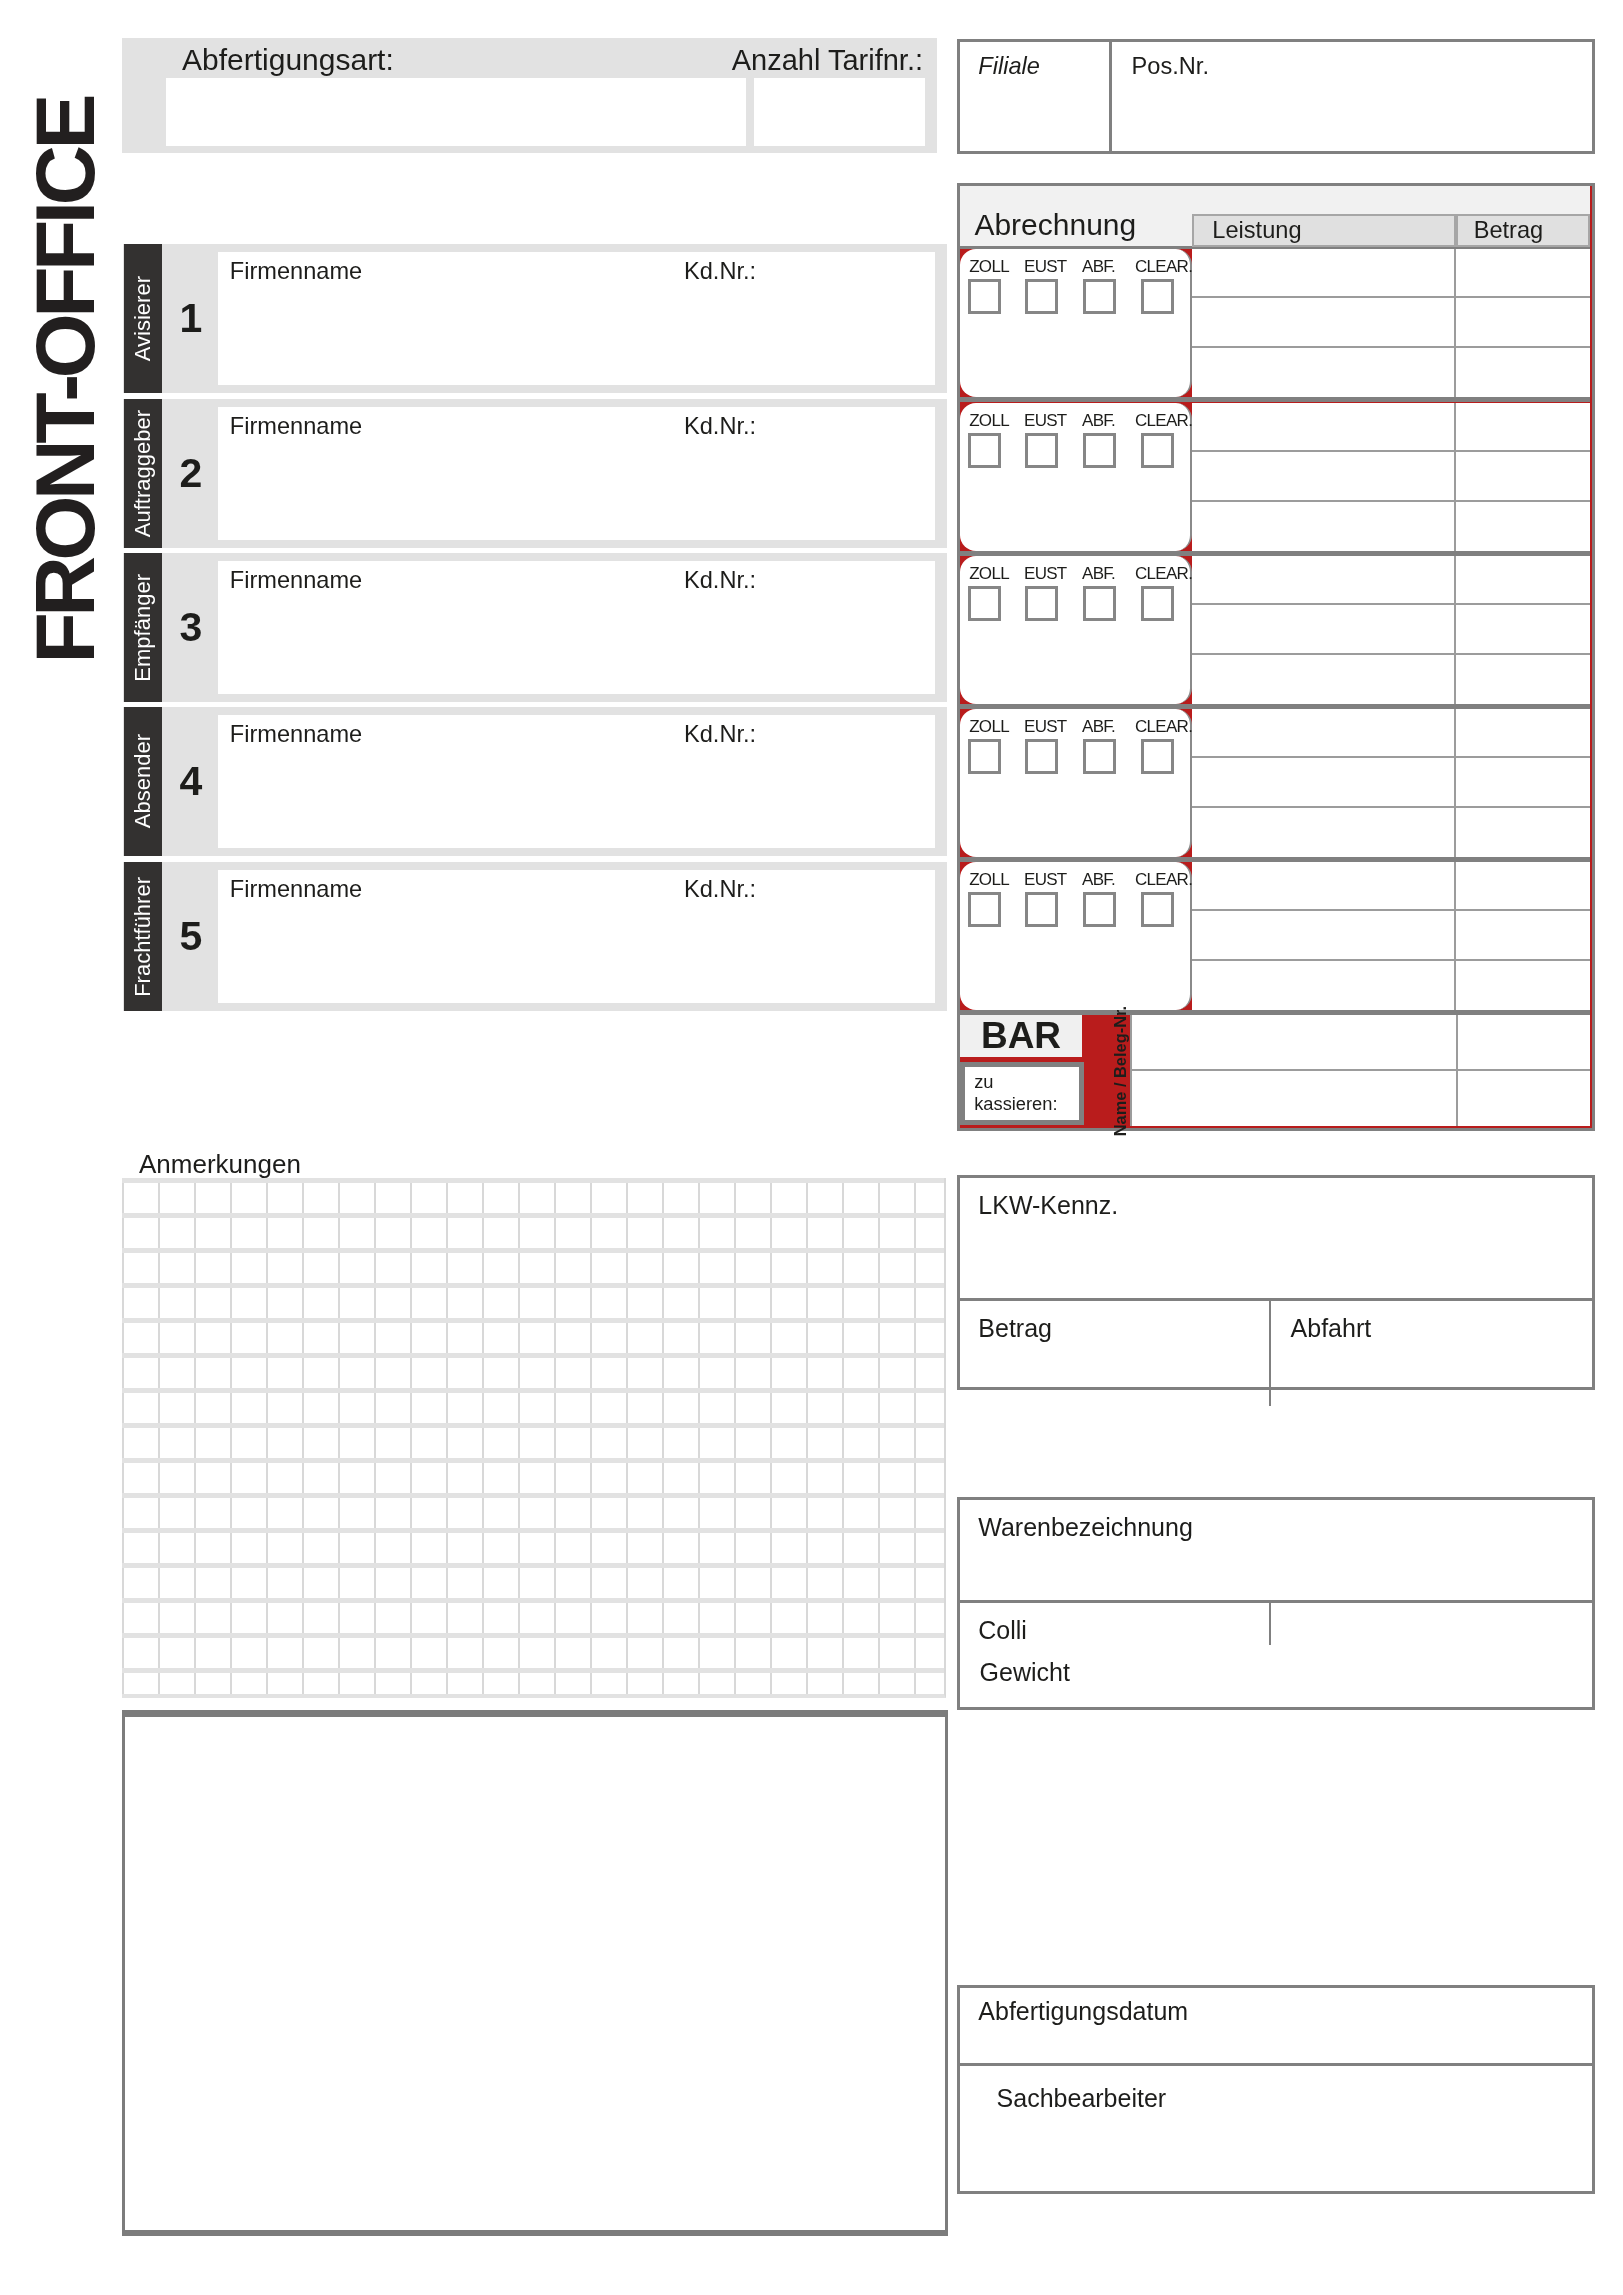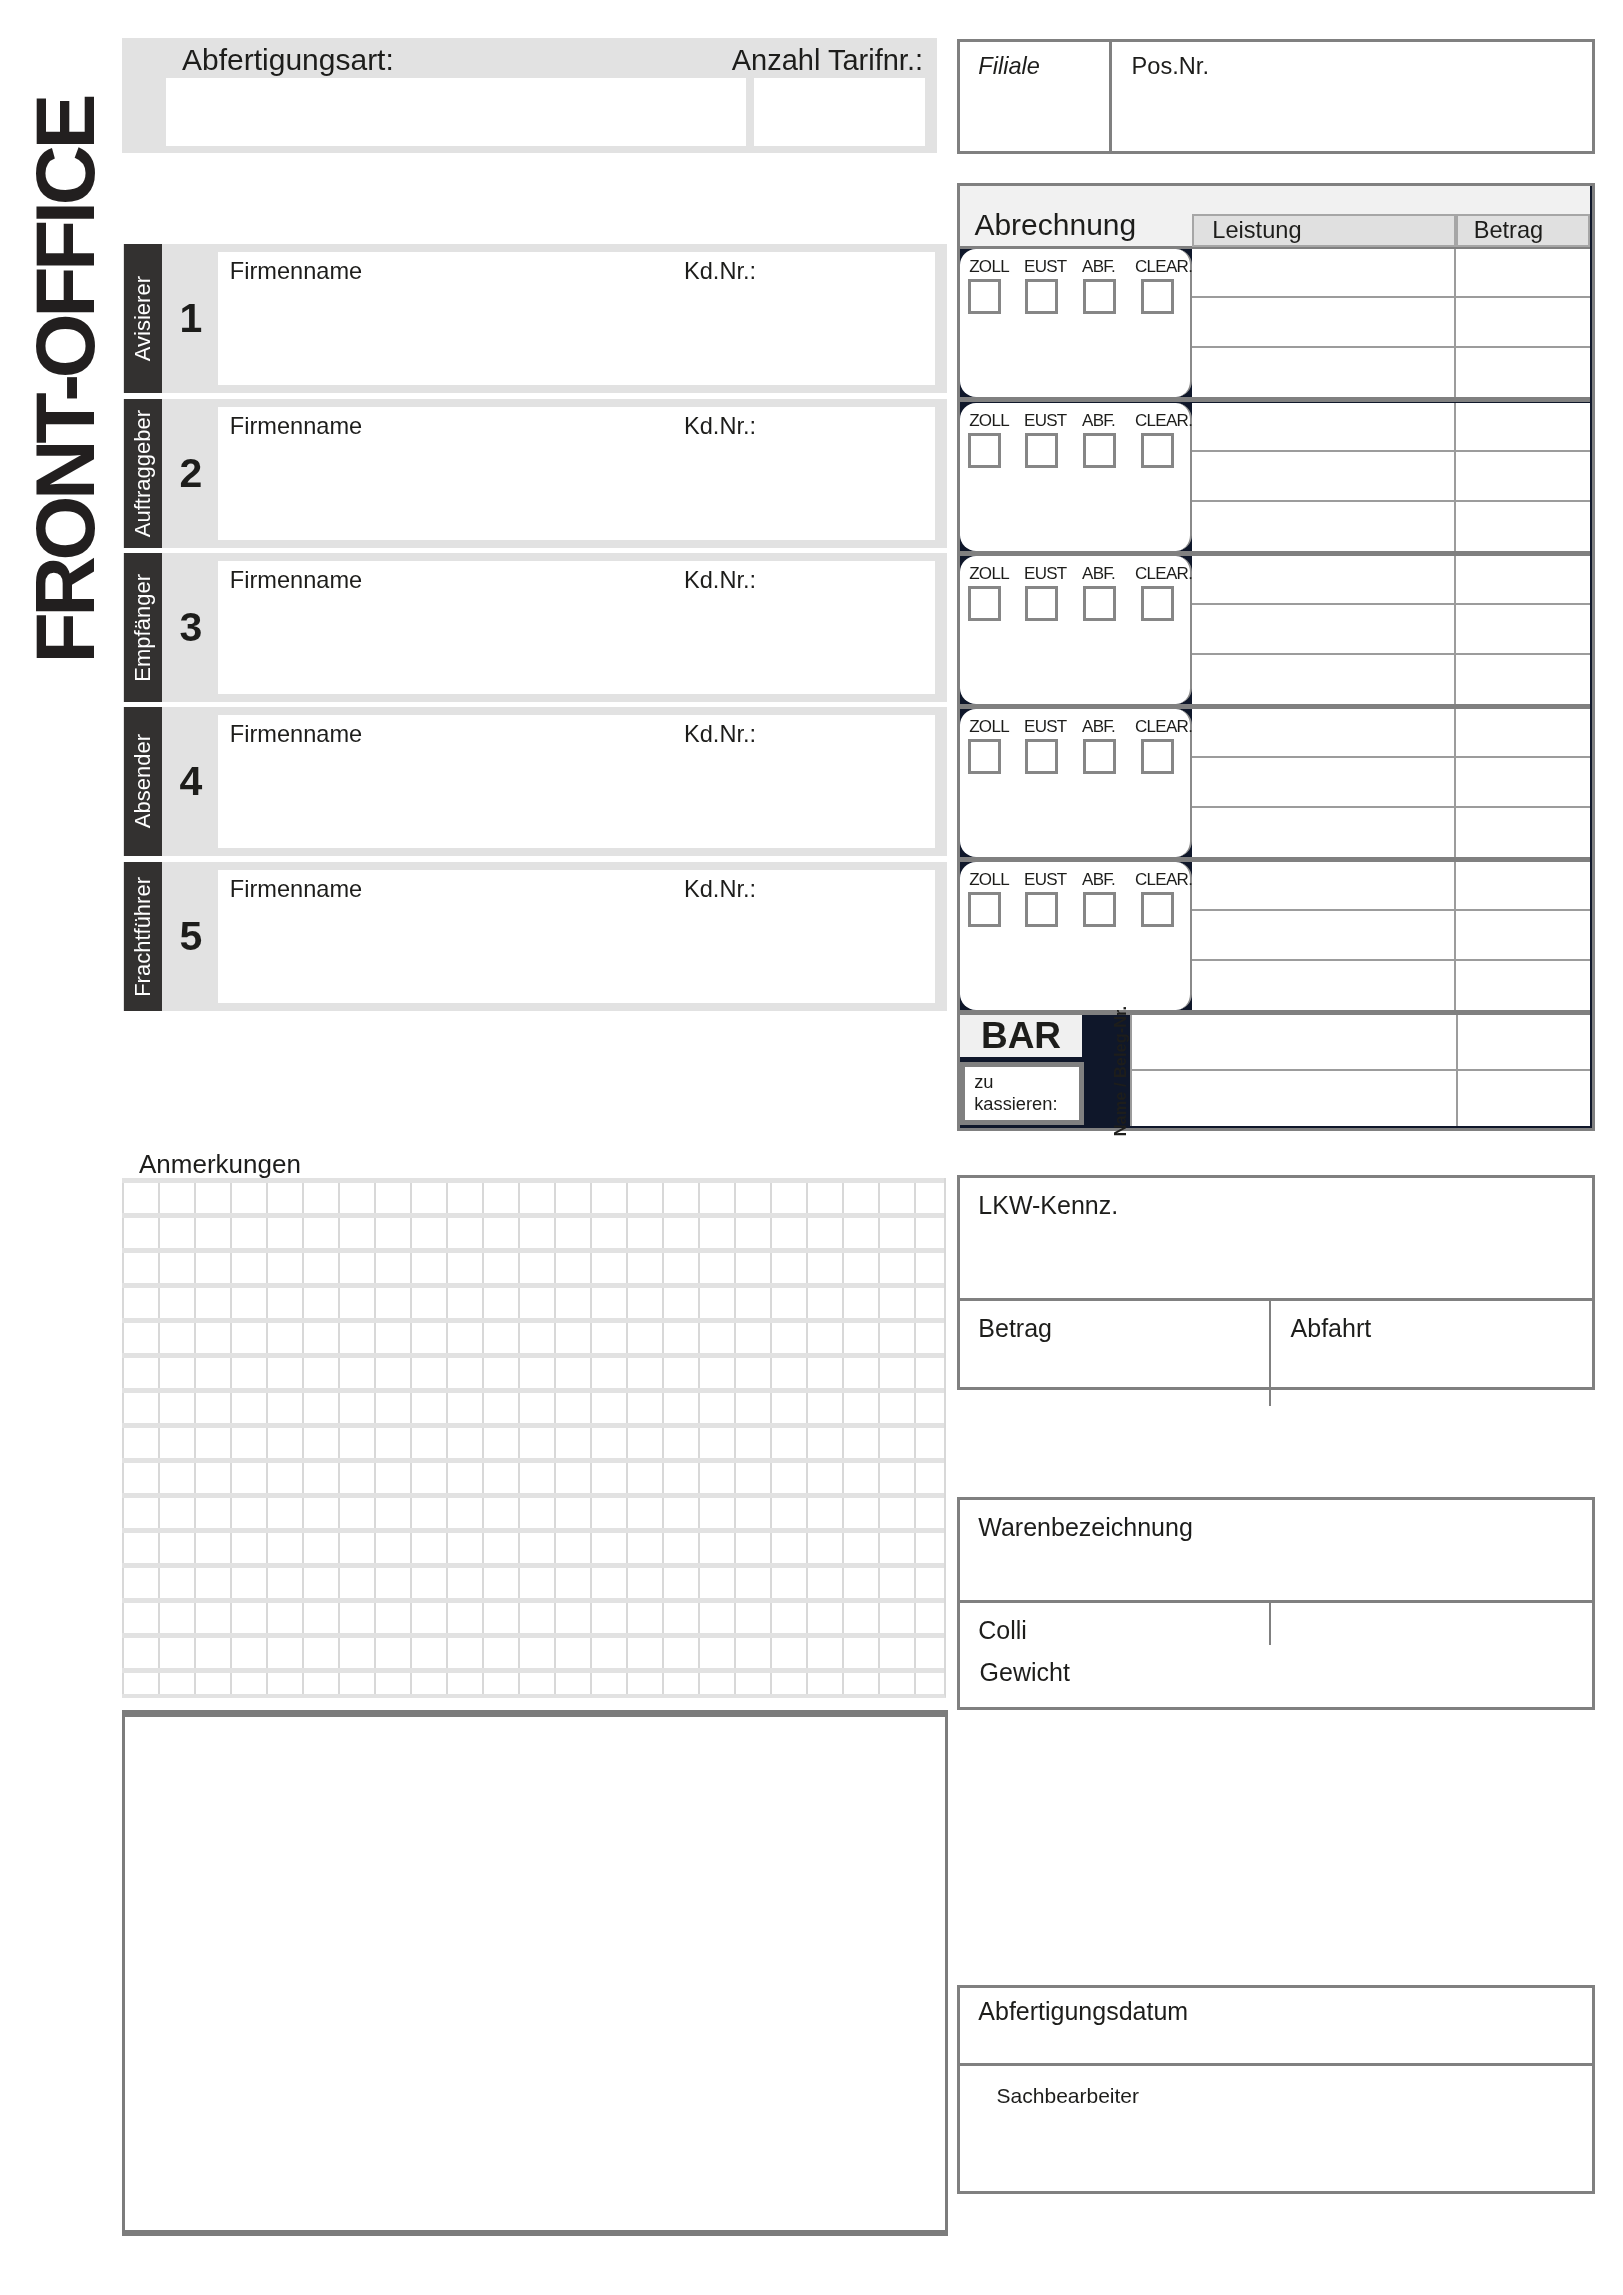--- a/index.html
+++ b/index.html
@@ -22,21 +22,21 @@
   .hdr-band{left:122px;top:38px;width:815px;height:115px;background:#e2e2e2;}
   .hdr-label{left:182px;top:43px;font-size:30px;}
   .hdr-label2{left:648px;top:44px;width:275px;text-align:right;font-size:29px;}
   .hdr-input1{left:166px;top:78px;width:580px;height:68px;background:#ffffff;}
   .hdr-input2{left:754px;top:78px;width:171px;height:68px;background:#ffffff;}
   
   .filiale-box{left:957px;top:39px;width:638px;height:115px;border:3.9px solid #808080;background:#fff;display:flex;box-sizing:border-box;}
   .filiale-cell{width:152px;border-right:3.3px solid #808080;box-sizing:border-box;padding:10.5px 0 0 18.3px;font-size:23.6px;font-style:italic;}
   .posnr-cell{flex:1;padding:10.5px 0 0 19.6px;font-size:23.6px;}
   
-  .abr{left:957px;top:183px;width:638px;height:948px;border:3.9px solid #808080;background:#0f172a;box-sizing:border-box;}
+  .abr{left:957px;top:183px;width:638px;height:948px;border:3.9px solid #808080;background:#b91c1c;box-sizing:border-box;}
   .abr-inner{position:relative;width:630px;height:940px;}
   .abr-head{position:absolute;left:0;top:0;width:630px;height:63px;background:#f1f1f1;border-bottom:3.3px solid #808080;box-sizing:border-box;}
   .abr-title{position:absolute;left:14.4px;top:22px;font-size:30px;}
   .abr-hcell{position:absolute;top:27.5px;height:33px;background:#e0e0e0;border:2px solid #a6a6a6;box-sizing:border-box;font-size:23.6px;padding:1.3px 0 0 18.3px;}
   .abr-hcell.leistung{left:232px;width:264px;}
   .abr-hcell.betrag{left:496px;width:134px;padding-left:15.7px;}
   .ablock{position:absolute;left:0;width:630px;height:148px;border-bottom:5.2px solid #808080;box-sizing:content-box;}
   .chkzone{position:absolute;left:0;top:0;width:232px;height:100%;border-right:2.6px solid #8a8a8a;box-sizing:border-box;background:#fff;border-radius:16px;}
   .chklab{position:absolute;top:7.9px;font-size:17px;letter-spacing:-0.7px;}
   .chklab.c0{left:9.2px;} .chklab.c1{left:64px;} .chklab.c2{left:122px;} .chklab.c3{left:175px;}
@@ -83,21 +83,21 @@
   .rb-cellL{width:311px;border-right:2.6px solid #808080;box-sizing:border-box;padding:13px 0 0 18.3px;font-size:25px;}
   .rb-cellR{flex:1;padding:13px 0 0 19.6px;font-size:25px;}
   .lkw{top:1175px;height:215px;}
   .lkw .rb-row1{height:123px;}
   .lkw .rb-row2{height:105px;}
   .ware{top:1497px;height:213px;}
   .ware .rb-row1{height:103px;}
   .ware .rb-row2{height:102px;flex-direction:column;}
   .datum{top:1985px;height:209px;}
   .datum .rb-row1{height:78px;padding-top:9.2px;}
-  .datum .rb-row2{height:124px;padding:9.2px 0 0 18.3px;font-size:21px;display:block;}
+  .datum .rb-row2{height:124px;padding:9.2px 0 0 18.3px;font-size:25px;display:block;}
 </style>
 </head>
 <body>
 
 <div class="page">
 
   <div class="main-title">
     <span>FRONT-OFFICE</span>
   </div>
 

